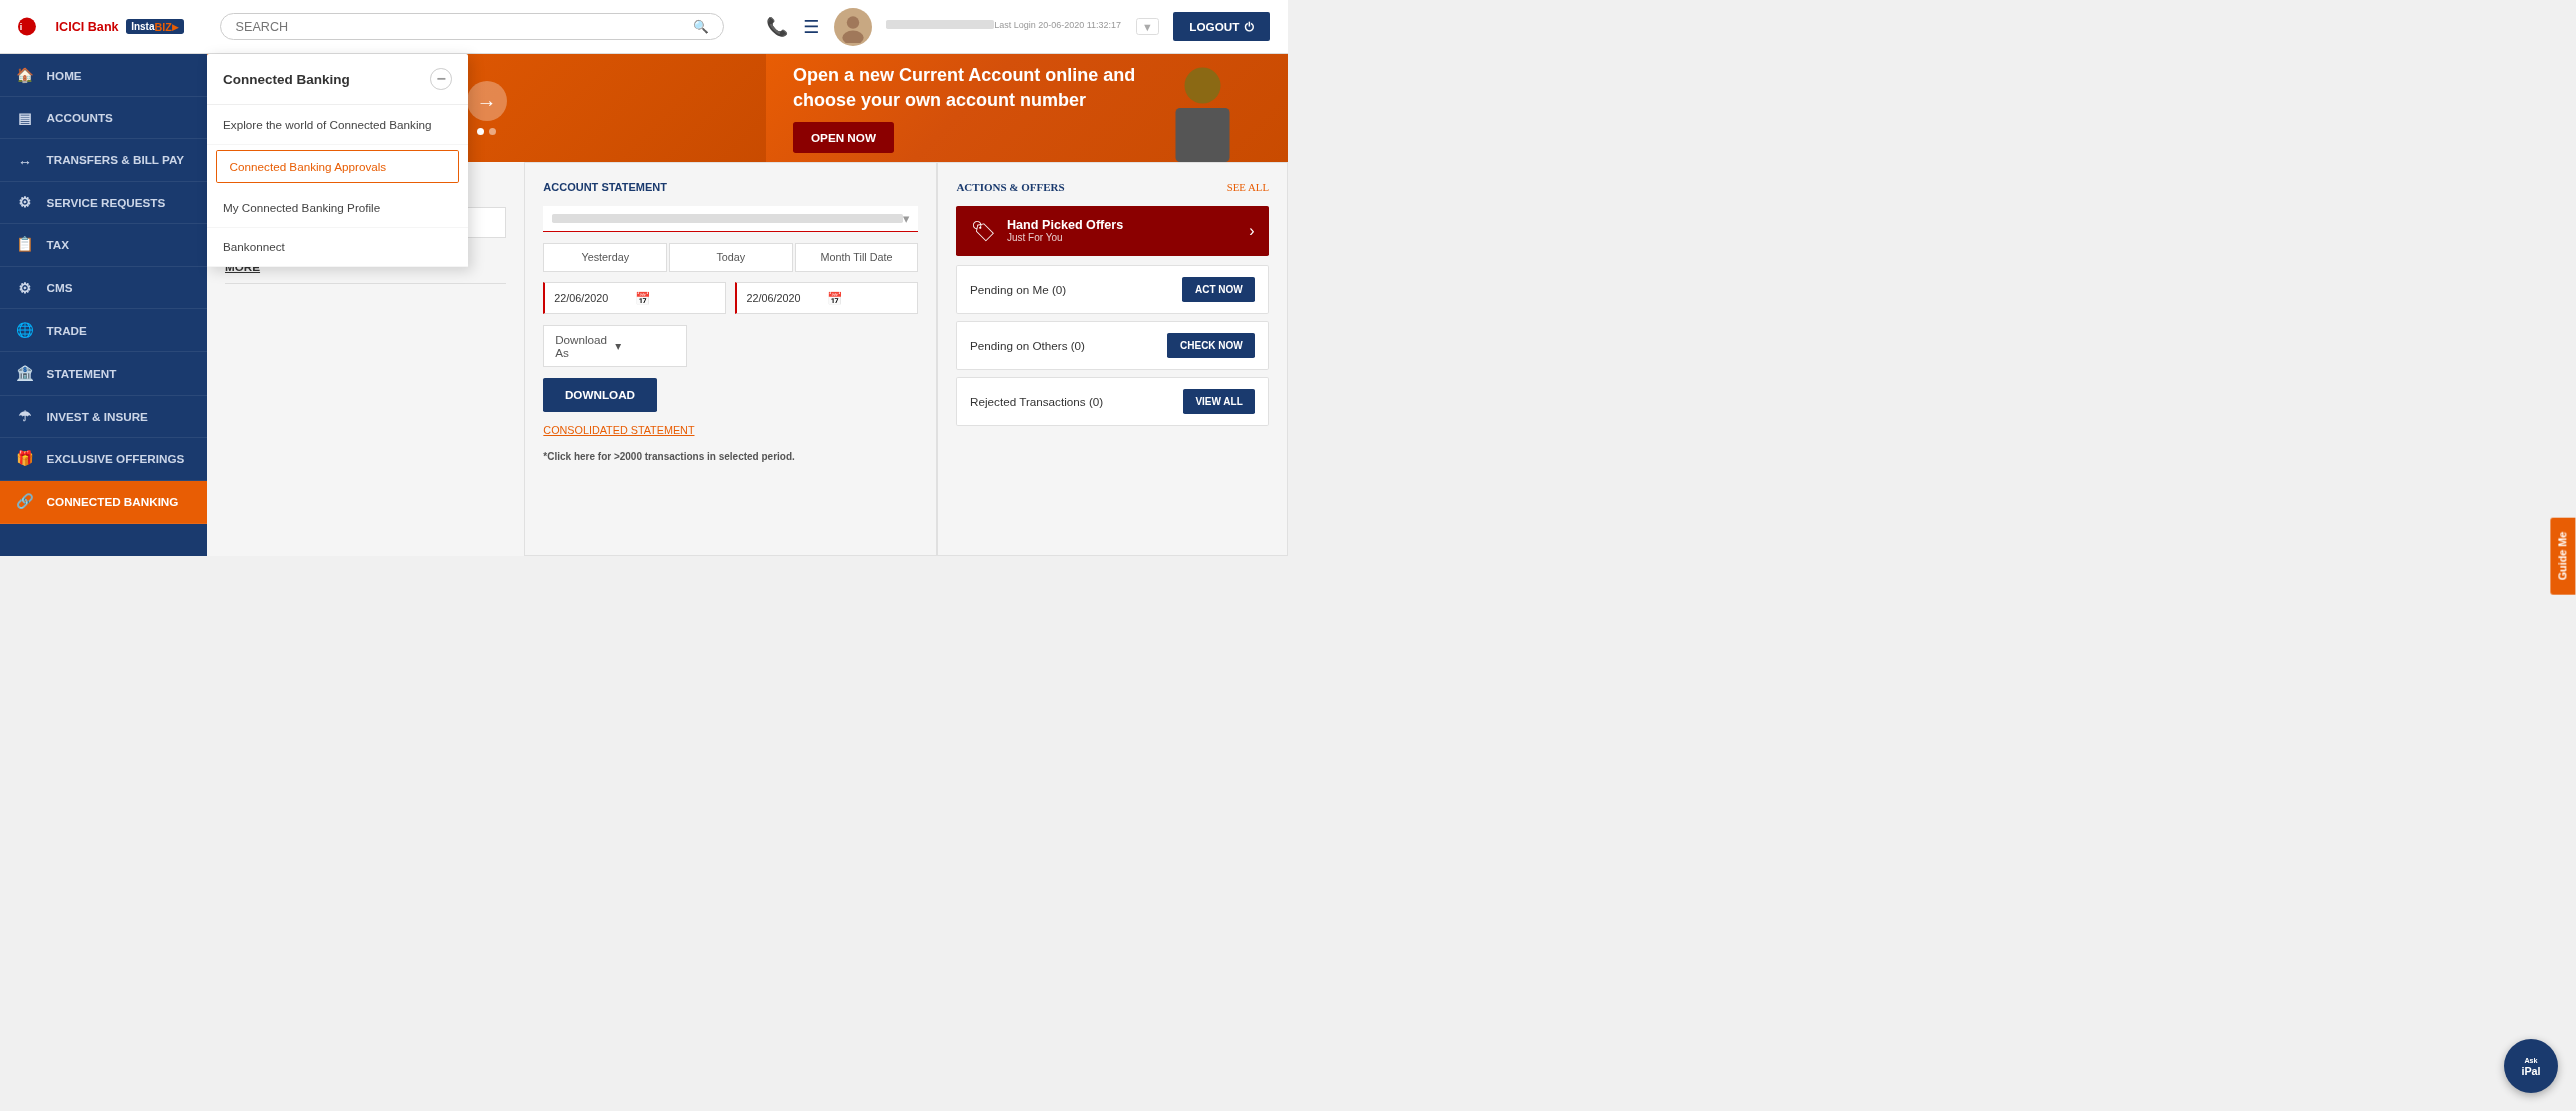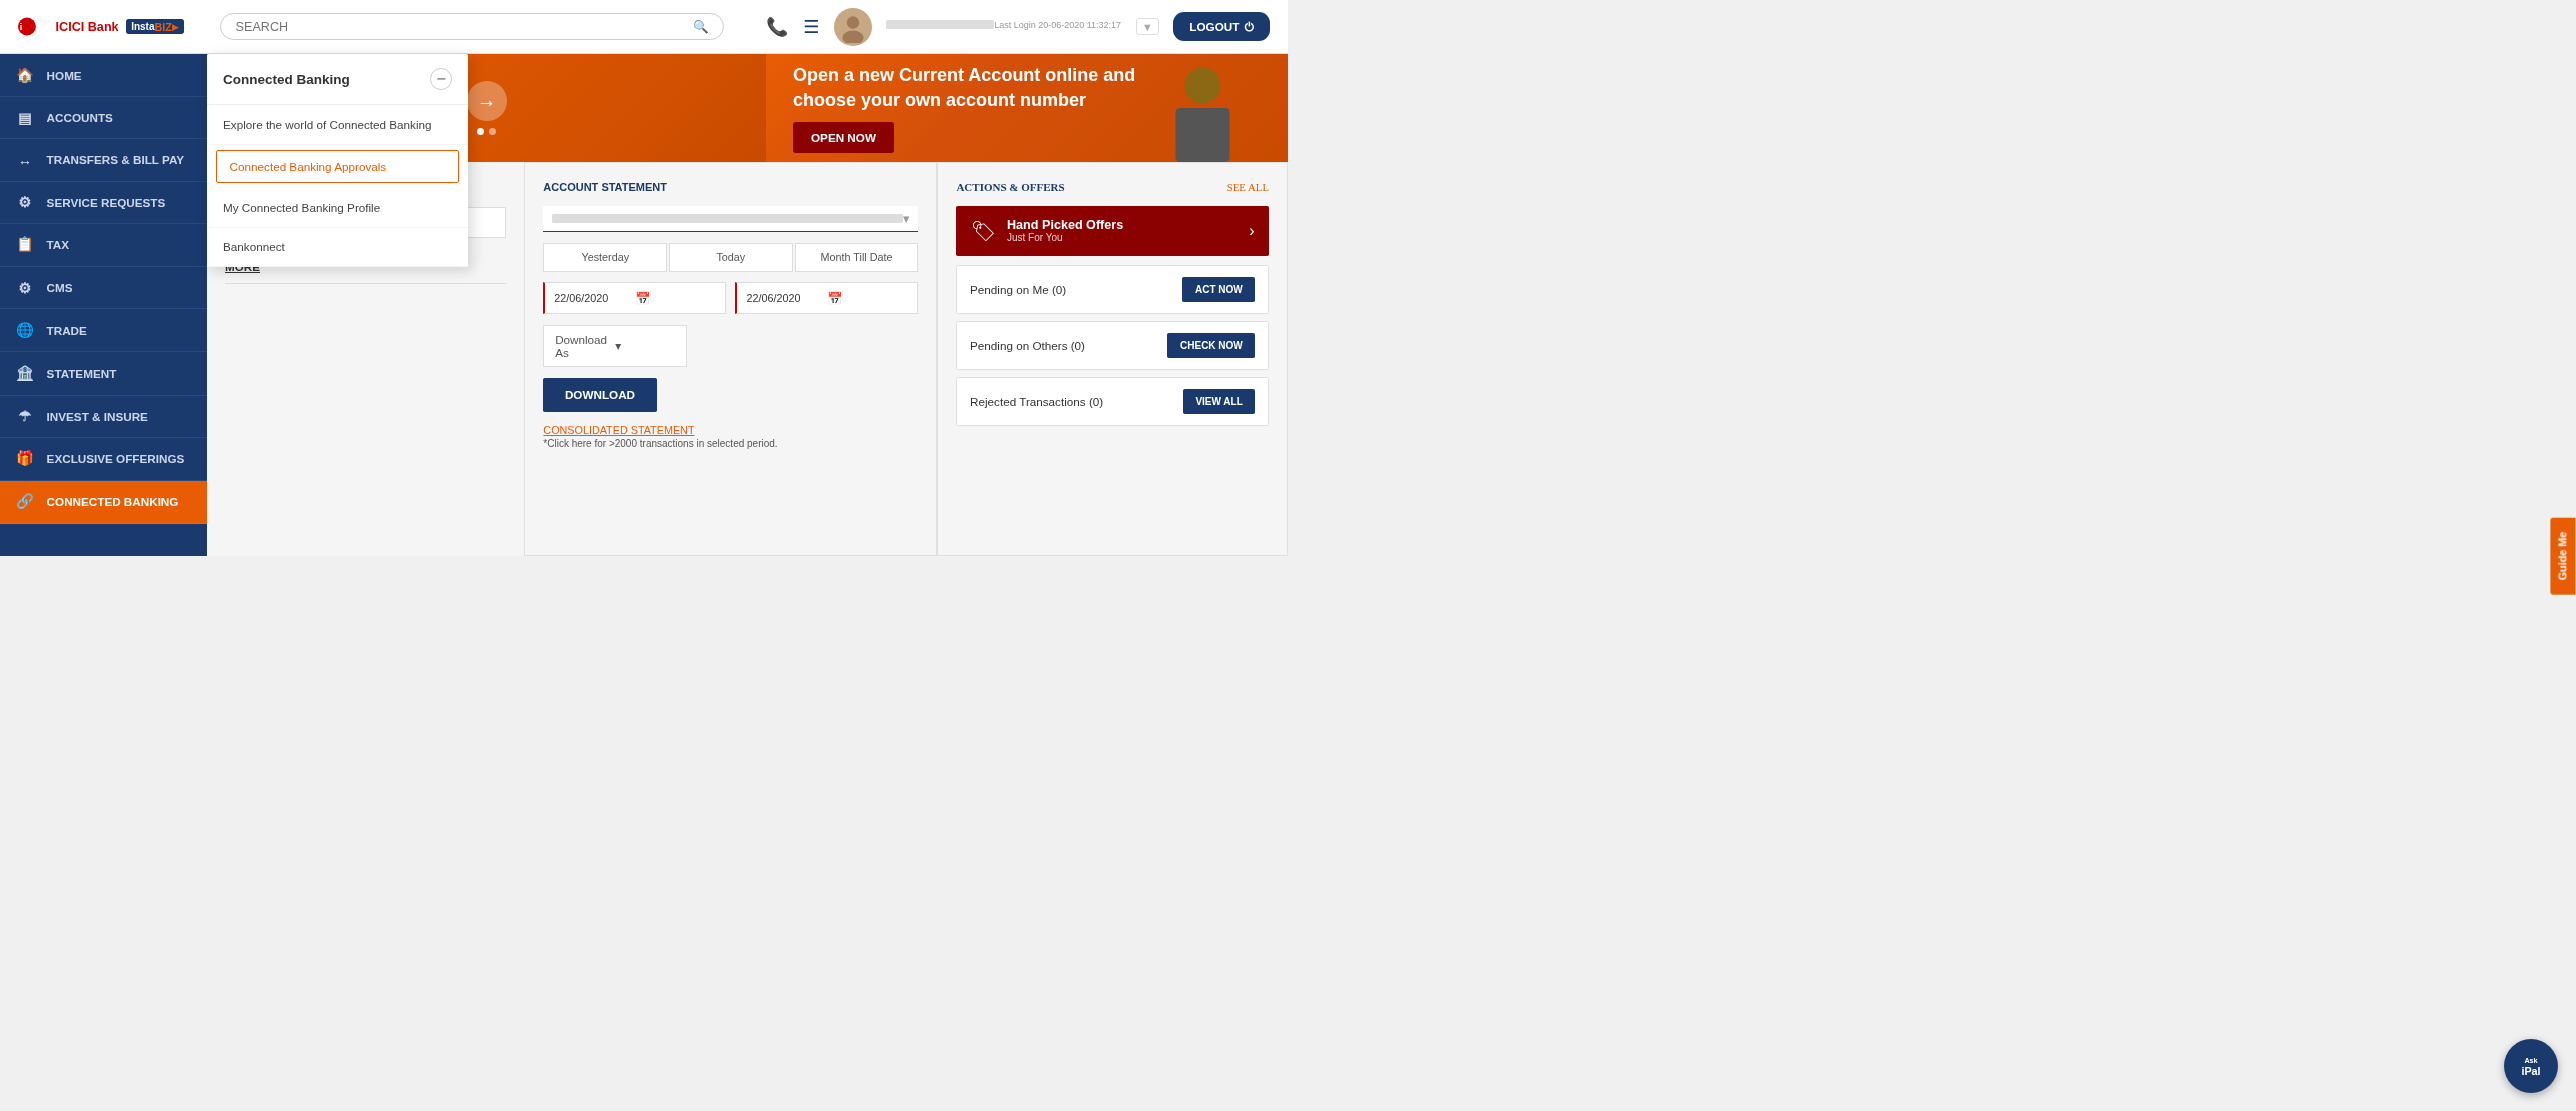--- a/index.html
+++ b/index.html
@@ -31,21 +31,21 @@
       width: 38px; height: 38px; border-radius: 50%; background: #c8a882;
       display: flex; align-items: center; justify-content: center; overflow: hidden;
     }
     .avatar-circle svg { width: 32px; height: 32px; }
     .user-info { display: flex; font-size: 10px; color: #999; }
     .user-name-placeholder { background: #ddd; height: 9px; width: 108px; border-radius: 1.8px; margin-bottom: 3.6px; }
     .user-login { font-size: 9px; color: #999; }
     .dropdown-arrow { color: #aaa; font-size: 10.8px; cursor: pointer; border: 0.9px solid #ddd; padding: 1.8px 5.4px; border-radius: 2.7px; }
     .logout-btn {
       background: #1a3a6e; color: #fff; font-size: 11.7px; font-weight: bold;
-      padding: 7.2px 16px; border-radius: 11px; cursor: pointer; border: none;
+      padding: 7.2px 16px; border-radius: 2px; cursor: pointer; border: none;
       display: flex; align-items: center; gap: 5.4px;
     }
 
     
     .main-layout { display: flex; height: calc(556px - 54px); }
 
     
     .sidebar {
       width: 207px; background: #1a3a6e; color: #fff; flex-shrink: 0;
       overflow-y: auto; position: relative; z-index: 50;
@@ -142,21 +142,21 @@
       display: flex; align-items: center; border: 0.9px solid #ddd;
       padding: 7.2px 10.8px; background: #fff; font-size: 11.7px; color: #555;
       margin-bottom: 10.8px; cursor: pointer; width: 144px;
     }
     .download-select span { flex: 1; }
     .download-btn {
       background: #1a3a6e; color: #fff; border: none; padding: 10.8px 21.6px;
       font-size: 11.7px; font-weight: bold; cursor: pointer; border-radius: 1.8px; margin-bottom: 9px;
     }
     .consolidated-link { color: #e85d04; font-size: 10.8px; text-decoration: underline; cursor: pointer; }
-    .consolidated-note { font-size: 10px; color: #555; margin-top: 1px; }
+    .consolidated-note { font-size: 10px; color: #555; margin-top: 14px; font-weight: bold; }
 
     
     .actions-card { flex: 1; }
     .actions-header { display: flex; justify-content: space-between; align-items: flex-start; margin-bottom: 12.6px; font-family: Liberation Serif, serif; }
     .see-all { color: #e85d04; font-size: 10.8px; cursor: pointer; }
 
     .offer-banner {
       background: #8b0000; color: #fff; padding: 12.6px 14.4px;
       display: flex; align-items: center; gap: 10.8px; margin-bottom: 9px;
       cursor: pointer; border-radius: 1.8px;

